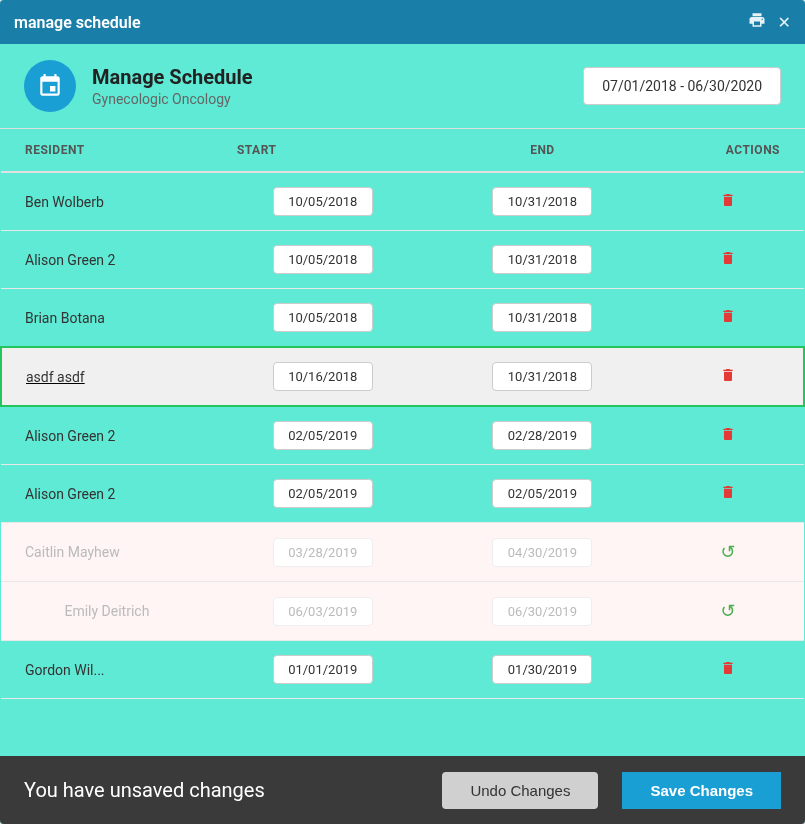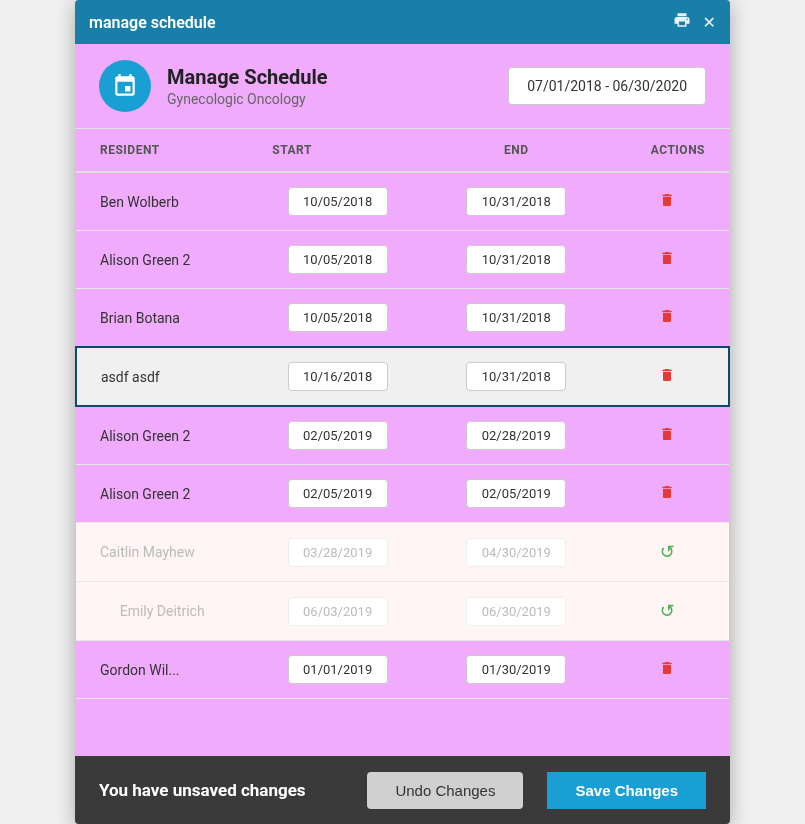--- a/index.html
+++ b/index.html
@@ -5,23 +5,23 @@
     * { box-sizing: border-box; margin: 0; padding: 0; }
     body {
       font-family: -apple-system, BlinkMacSystemFont, 'Segoe UI', Roboto, sans-serif;
       background: #f0f0f0;
       display: flex;
       align-items: center;
       justify-content: center;
       min-height: 100vh;
     }
     .window {
-      width: 655px;
+      width: 805px;
       height: 824px;
-      background: #f0abfc;
+      background: #5eead4;
       border-radius: 4px;
       overflow: hidden;
       display: flex;
       flex-direction: column;
       box-shadow: 0 4px 20px rgba(0,0,0,0.3);
     }
     .title-bar {
       background: #1a7fa8;
       height: 44px;
       display: flex;
@@ -113,21 +113,22 @@
       text-transform: uppercase;
     }
     thead th.col-start { text-align: left; }
     thead th.col-end { text-align: center; }
     thead th.col-actions { text-align: right; }
     tbody tr {
       border-bottom: 1px solid #e8e8e8;
     }
     tbody tr.highlighted {
       background: #f0f0f0;
-      border: 2px solid #0c4a6e;
+      border: 2px solid #22c55e;
+      text-decoration: underline;
     }
     tbody tr.deleted-pending {
       background: #fff5f5;
     }
     tbody td {
       padding: 14px 24px;
       font-size: 14px;
       color: #333;
     }
     tbody td.col-start { text-align: center; }
@@ -170,22 +171,22 @@
       background: #3a3a3a;
       height: 68px;
       display: flex;
       align-items: center;
       justify-content: space-between;
       padding: 0 24px;
       flex-shrink: 0;
     }
     .footer-message {
       color: #fff;
-      font-size: 17px;
-      font-weight: 700;
+      font-size: 20px;
+      font-weight: 400;
     }
     .footer-actions {
       display: flex;
       gap: 24px;
     }
     .btn-undo {
       background: #d0d0d0;
       border: none;
       border-radius: 4px;
       padding: 10px 28px;

